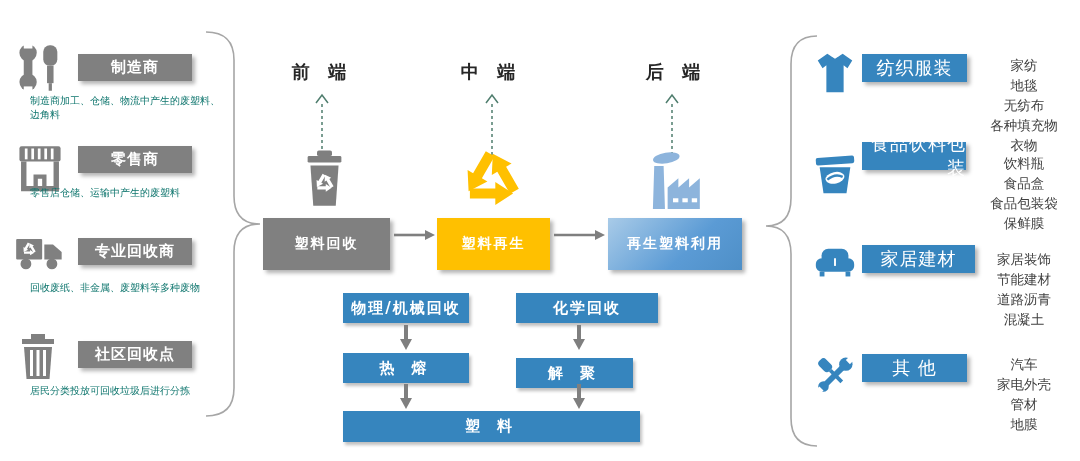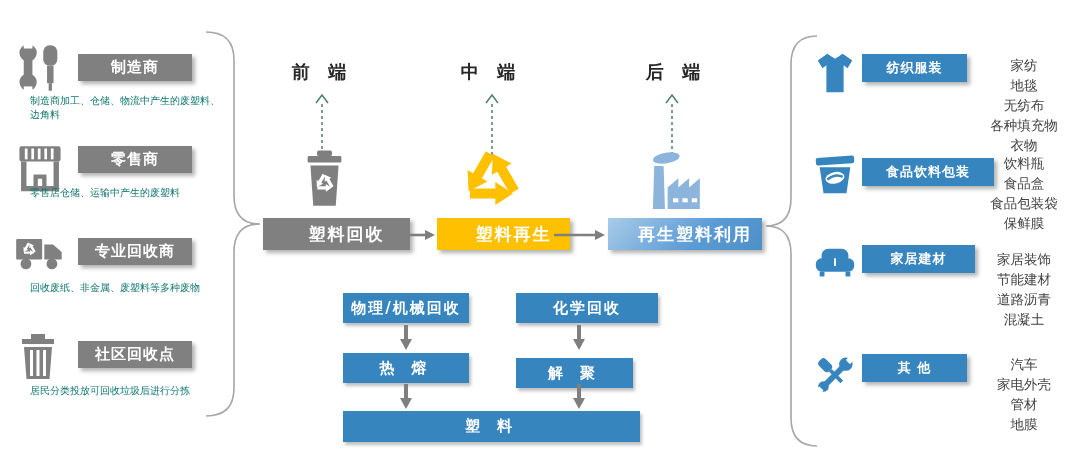--- a/index.html
+++ b/index.html
@@ -10,32 +10,32 @@
   .src-icon{position:absolute;left:14px;width:52px;height:52px;}
   .src-label{position:absolute;left:78px;width:114px;height:27px;background:#808080;color:#fff;
              font-weight:bold;font-size:15px;letter-spacing:1px;display:flex;align-items:center;
              justify-content:center;box-shadow:3px 3px 4px rgba(0,0,0,.3);}
   .src-desc{position:absolute;left:30px;width:190px;font-size:10px;color:#0f766e;line-height:1.35;}
   
   .stage-header{position:absolute;top:44px;width:90px;text-align:center;font-size:18px;
                 font-weight:bold;color:#262626;letter-spacing:6px;}
   .up-arrow{position:absolute;top:76px;width:16px;height:66px;}
   .stage-icon{position:absolute;}
-  .stage-box{position:absolute;top:202px;height:32px;display:flex;align-items:center;justify-content:center;
-             color:#fff;font-weight:bold;font-size:17px;letter-spacing:2px;box-shadow:3px 3px 4px rgba(0,0,0,.3);padding-left:20px;}
+  .stage-box{position:absolute;top:202px;height:52px;display:flex;align-items:center;justify-content:center;
+             color:#fff;font-weight:bold;font-size:14px;letter-spacing:2px;box-shadow:3px 3px 4px rgba(0,0,0,.3);}
   .h-arrow{position:absolute;top:213px;height:12px;}
   
   .flow-box{position:absolute;height:30px;background:#3685BE;color:#fff;font-weight:bold;font-size:15px;
             display:flex;align-items:center;justify-content:center;box-shadow:2px 3px 3px rgba(0,0,0,.25);}
   .ls2{letter-spacing:2px;} .ls6{letter-spacing:6px;}
   .d-arrow{position:absolute;width:16px;height:26px;}
   
   .app-icon{position:absolute;left:812px;width:46px;height:46px;}
-  .app-label{position:absolute;left:862px;height:28px;background:#3685BE;color:#fff;font-weight:bold;
-             font-size:13px;letter-spacing:1px;display:flex;align-items:center;justify-content:center;
+  .app-label{position:absolute;left:862px;height:28px;background:#3685BE;color:#fff;font-weight:normal;
+             font-size:18px;letter-spacing:1px;display:flex;align-items:center;justify-content:center;
              box-shadow:3px 3px 4px rgba(0,0,0,.3);text-align:right;}
   .app-items{position:absolute;left:968px;width:112px;text-align:center;font-size:13.5px;
              color:#3f3f3f;line-height:20px;}
   .app-items div{white-space:nowrap;}
   .braces{position:absolute;left:0;top:0;pointer-events:none;}
 </style>
 </head>
 <body>
 
 <div class="canvas">
@@ -225,21 +225,21 @@
   </div>
 
   <div class="app-icon" style="top:134px">
     <svg viewBox="0 0 48 48" width="46" height="46" fill="#3685BE">
       <rect x="4" y="7" width="40" height="8" rx="2" transform="rotate(-4 24 11)"></rect>
       <path d="M8 18 L12 45 H36 L40 18 Z"></path>
       <ellipse cx="24" cy="29" rx="10" ry="6" fill="#fff" transform="rotate(-12 24 29)"></ellipse>
       <path d="M16 31 Q24 24 32 28" stroke="#3685BE" stroke-width="2.5" fill="none"></path>
     </svg>
   </div>
-  <div class="app-label" style="top:142px;width:132px">食品饮料包装</div>
+  <div class="app-label" style="top:126px;width:104px">食品饮料包装</div>
   <div class="app-items" style="top:137px">
     <div>饮料瓶</div>
     <div>食品盒</div>
     <div>食品包装袋</div>
     <div>保鲜膜</div>
   </div>
 
   <div class="app-icon" style="top:228px">
     <svg viewBox="0 0 48 40" width="46" height="40" fill="#3685BE">
       <rect x="10" y="4" width="28" height="16" rx="7"></rect>

